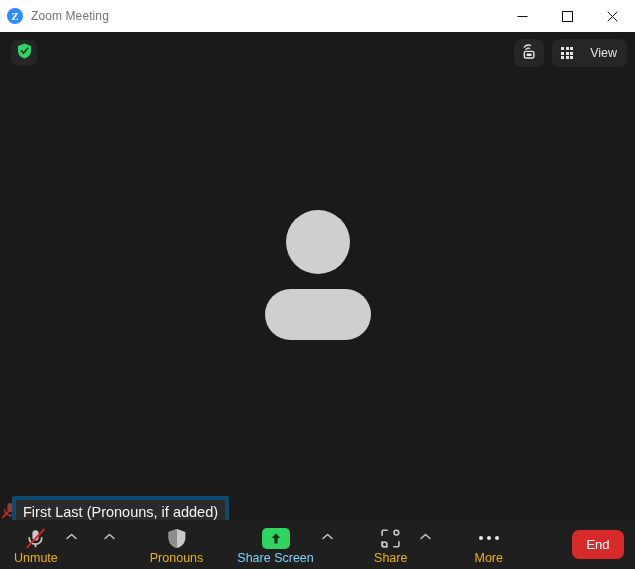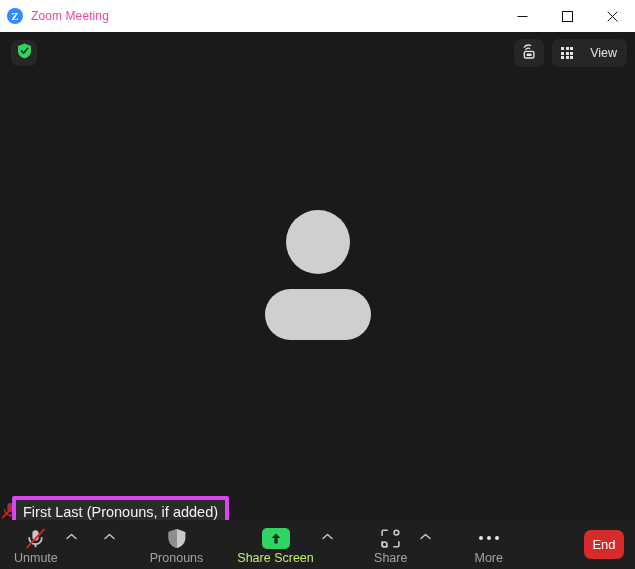--- a/index.html
+++ b/index.html
@@ -27,21 +27,21 @@
   .titlebar-left { display: flex; align-items: center; padding-left: 7px; gap: 8px; }
   .zoom-logo {
     width: 16px; height: 16px; border-radius: 50%;
     background: #2d8cff;
     display: flex; align-items: center; justify-content: center;
     font-size: 11px; font-weight: bold; color: #ffffff;
     font-family: "Liberation Serif", serif;
     line-height: 1;
   }
   .titlebar-title {
-    font-size: 12px; color: #ec4899; letter-spacing: 0.1px;
+    font-size: 12px; color: #737373; letter-spacing: 0.1px;
   }
   .window-controls { margin-left: auto; display: flex; height: 32px; }
   .wc-btn {
     width: 45px; height: 32px;
     display: flex; align-items: center; justify-content: center;
     color: #111; background: transparent;
   }
   .wc-btn svg { display: block; }
 
   
@@ -88,21 +88,21 @@
     position: absolute;
     left: 0; right: 0; top: 0; bottom: 0;
     display: flex; flex-direction: column; align-items: center; justify-content: center;
   }
   .avatar { display: block; }
 
   
   .name-annotation {
     position: absolute;
     left: 12px; top: 464px;
-    border: 4px solid #d946ef;
+    border: 4px solid #0c4a6e;
     border-radius: 2px;
     padding: 0;
     display: flex; align-items: center;
     background: transparent;
   }
   .name-chip {
     background: #2b2b2b;
     color: #f2f2f2;
     font-size: 14.5px;
     line-height: 1;
@@ -129,43 +129,43 @@
     display: flex; flex-direction: column; align-items: center; justify-content: center;
     min-width: 54px;
     padding: 2px 6px 0 6px;
     height: 49px;
   }
   .tb-icon {
     height: 24px;
     display: flex; align-items: center; justify-content: center;
   }
   .tb-label {
-    font-size: 12.5px; color: #a3a3a3;
+    font-size: 12.5px; color: #eab308;
     margin-top: 1px; white-space: nowrap;
   }
-  .tb-label.green { color: #bef264; }
+  .tb-label.green { color: #7dd3fc; }
   .tb-caret {
     width: 16px; height: 49px;
     display: flex; align-items: center; justify-content: center;
     padding-bottom: 16px;
   }
   .share-box {
     width: 28px; height: 21px; border-radius: 5px;
     background: #2fd463;
     display: flex; align-items: center; justify-content: center;
   }
   .dots { display: flex; gap: 4px; align-items: center; }
   .dots i { width: 4px; height: 4px; border-radius: 50%; background: #e8e8e8; display: block; }
   .end-btn {
     position: absolute; right: 11px; top: 10px;
     background: #d72b2b;
     color: #ffffff;
     font-size: 13px;
     border: none; border-radius: 7px;
-    width: 40px; height: 29px;
+    width: 52px; height: 29px;
     display: flex; align-items: center; justify-content: center;
     cursor: pointer;
   }
   .spacer-1 { width: 22px; }
   .spacer-2 { width: 26px; }
   .spacer-3 { width: 22px; }
   .spacer-4 { width: 28px; }
 </style>
 </head>
 <body>

